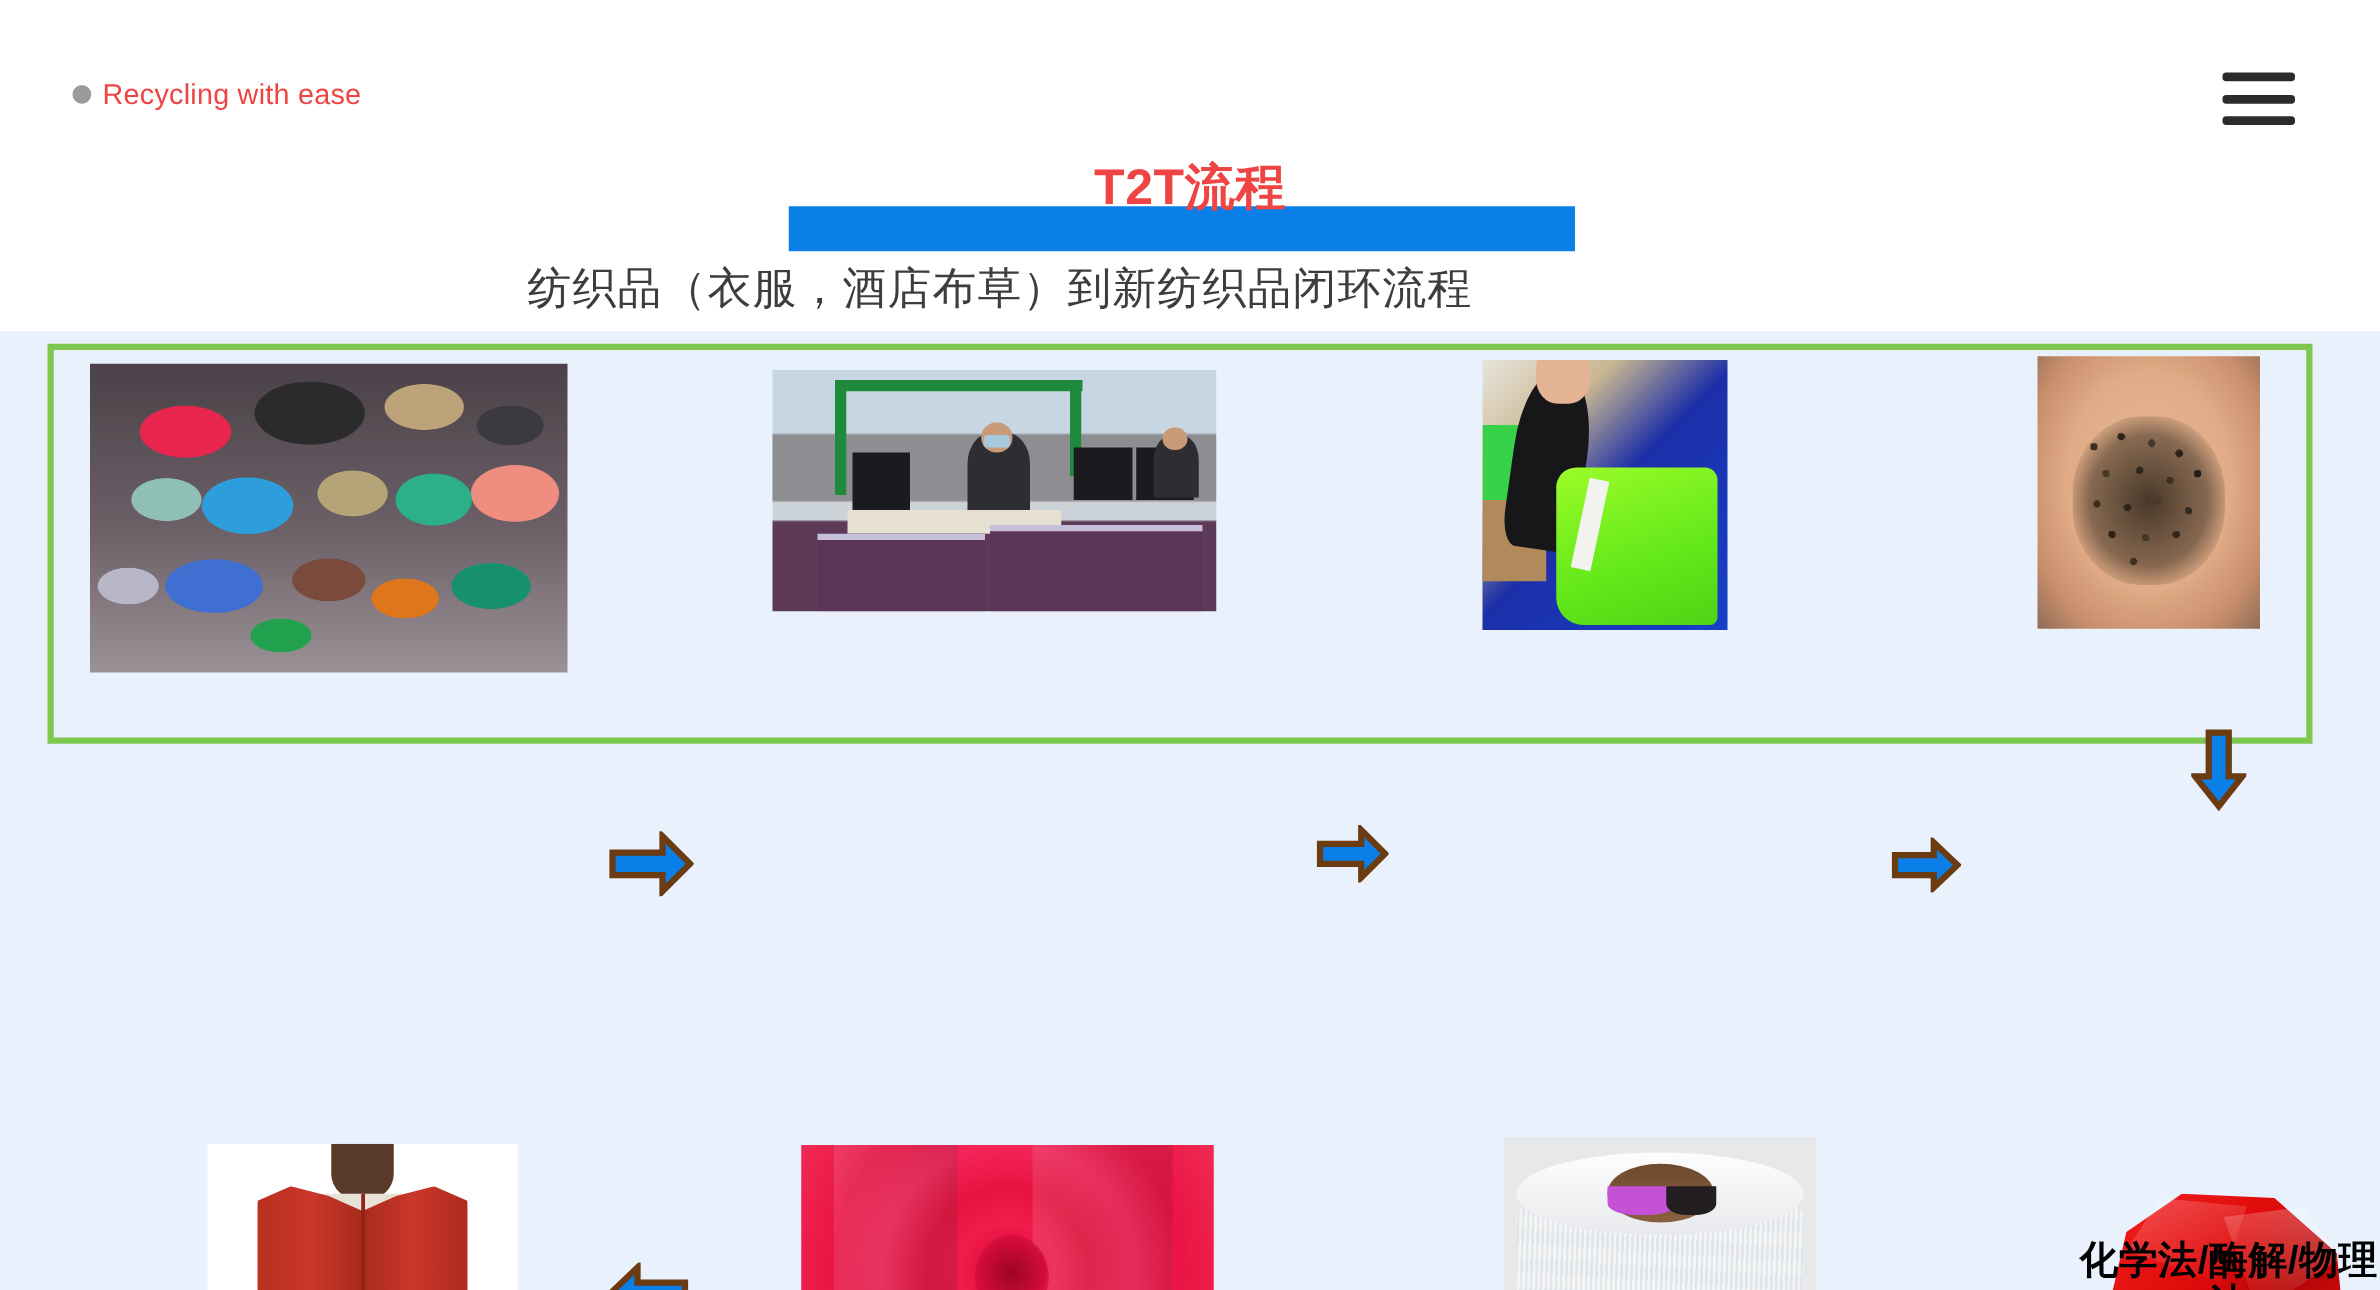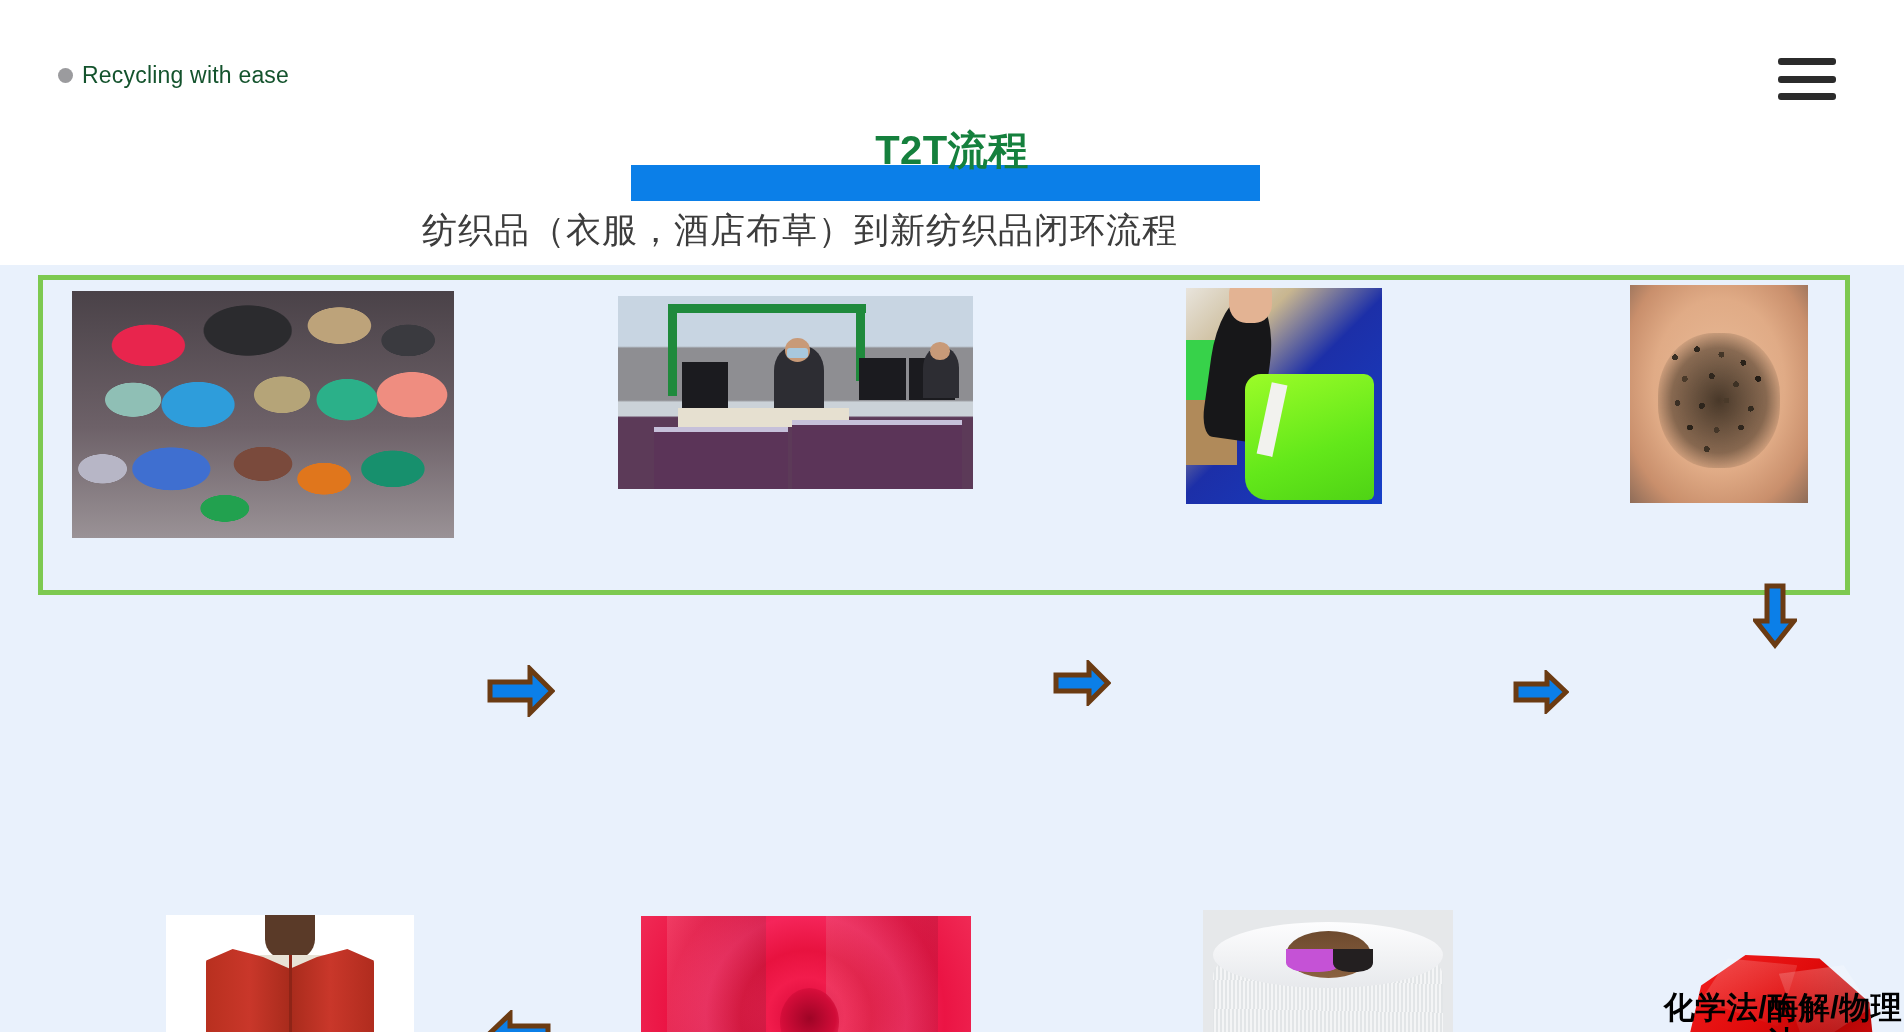--- a/index.html
+++ b/index.html
@@ -18,42 +18,42 @@
   }
   .brand {
     position: absolute; left: 58px; top: 62px;
     display: flex; align-items: center; gap: 9px;
   }
   .brand-dot {
     width: 15px; height: 15px; border-radius: 50%;
     background: #9b9b9e; display: block; flex: 0 0 auto;
   }
   .brand-text {
-    font-size: 23px; color: #14532d; letter-spacing: .2px; white-space: nowrap;
+    font-size: 23px; color: #ef4444; letter-spacing: .2px; white-space: nowrap;
   }
   .hamburger {
     position: absolute; right: 68px; top: 58px;
     width: 58px; height: 42px; display: flex; flex-direction: column;
     justify-content: space-between; cursor: pointer;
   }
   .hamburger span {
     display: block; height: 7px; width: 100%; background: #2b2b2b; border-radius: 3px;
   }
 
   
   .title-wrap {
     position: absolute; left: 0; top: 128px; width: 1904px; text-align: center;
   }
   .title-hl {
     position: absolute; left: 631px; top: 37px; width: 629px; height: 36px;
     background: #0b7fe8;
   }
   .title-main {
     position: relative; z-index: 2;
-    font-size: 40px; font-weight: bold; color: #15803d; line-height: 1.12;
+    font-size: 40px; font-weight: bold; color: #ef4444; line-height: 1.12;
     letter-spacing: 0.5px;
   }
   .subtitle {
     position: absolute; left: 0; top: 207px; width: 1600px; text-align: center;
     font-size: 35px; color: #3d3d3d; letter-spacing: 1px;
   }
 
   
   .canvas {
     position: absolute; left: 0; top: 265px; width: 1904px; height: 767px;

